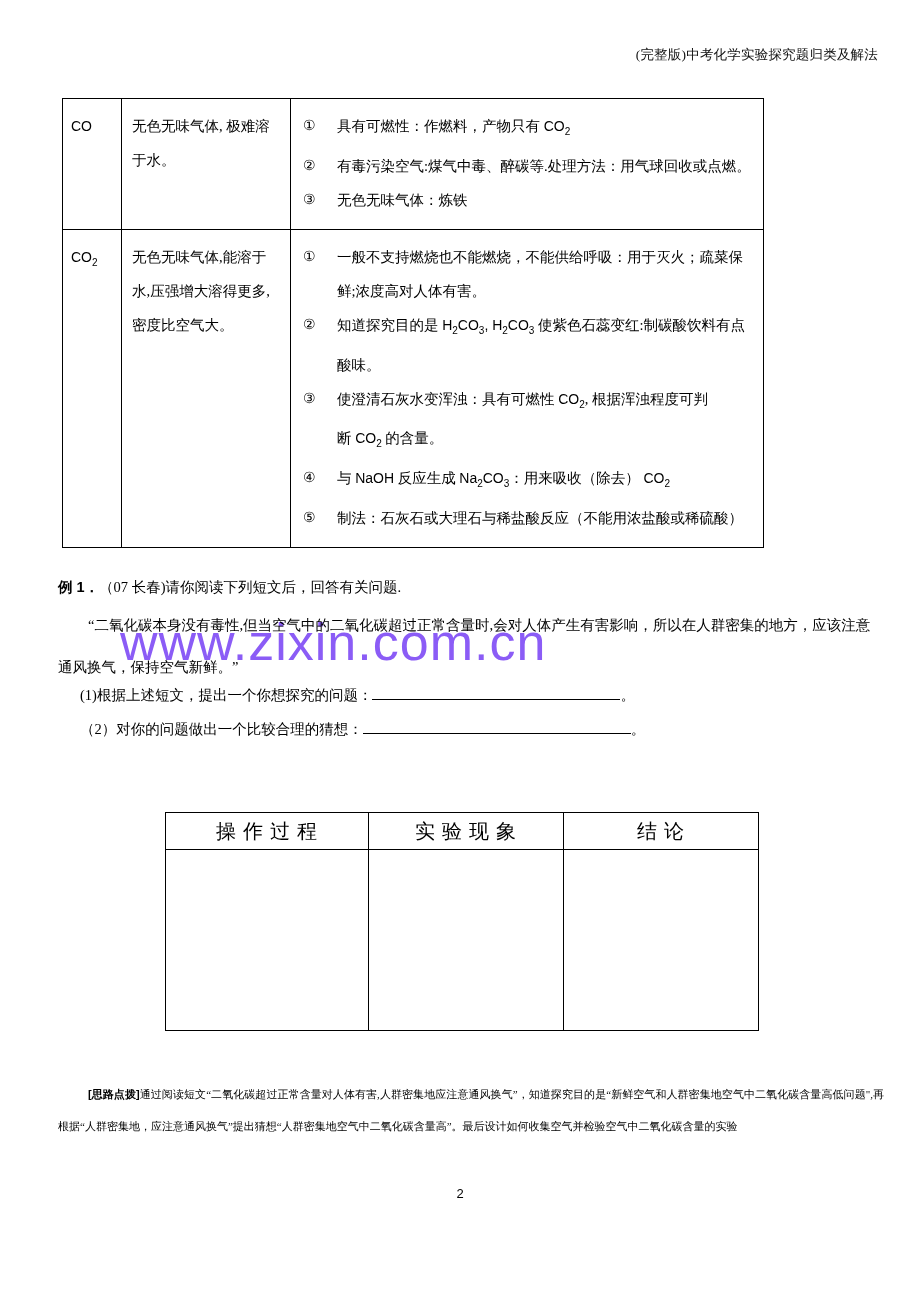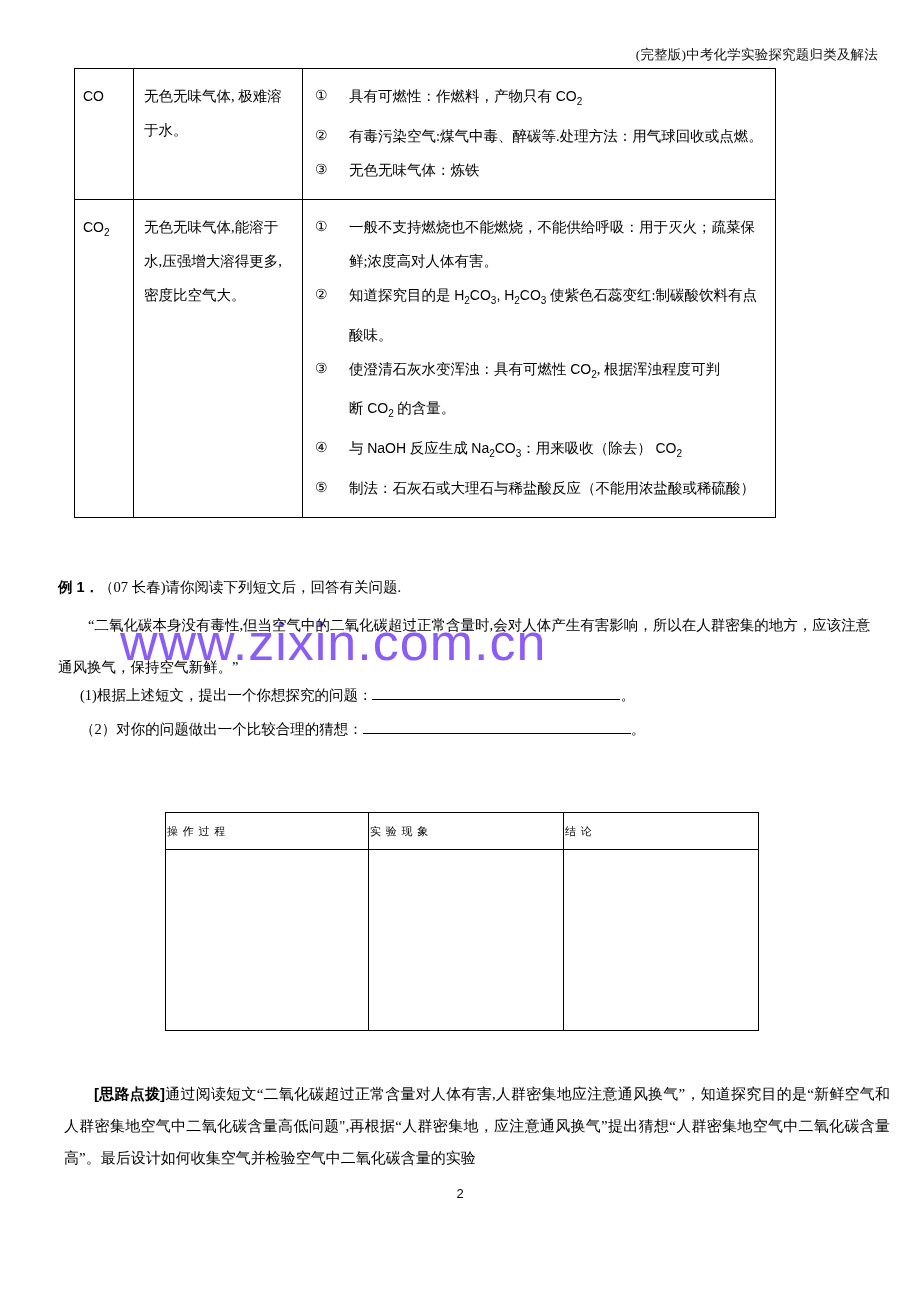--- a/index.html
+++ b/index.html
@@ -46,27 +46,26 @@
     letter-spacing: 1px;
     white-space: nowrap;
     pointer-events: none;
     z-index: 0;
   }
 
   
   .prop-table {
     position: absolute;
     left: 62px;
-    top: 68px;
+    top: 98px;
     width: 644px;
     border-collapse: collapse;
     table-layout: fixed;
     z-index: 1;
     background: transparent;
-    margin-left: 12px;
   }
   .prop-table td {
     border: 1px solid #000000;
     vertical-align: top;
     padding: 10px 8px 12px 10px;
     font-size: 14.5px;
     line-height: 34px;
   }
   .col-name   { width: 42px;  padding-left: 8px !important; }
   .col-phys   { width: 150px; }
@@ -132,37 +131,37 @@
     position: absolute;
     left: 165px;
     top: 812px;
     width: 584px;
     border-collapse: collapse;
     table-layout: fixed;
     z-index: 1;
   }
   .answer-table th, .answer-table td {
     border: 1px solid #000000;
-    text-align: left;
+    text-align: center;
     font-weight: normal;
-    font-size: 11px;
+    font-size: 20px;
   }
   .answer-table th { height: 34px; letter-spacing: 1px; }
   .answer-table td { height: 178px; }
   .ans-c1 { width: 200px; }
   .ans-c2 { width: 192px; }
   .ans-c3 { width: 192px; }
 
   
   .hint-para {
     position: absolute;
-    left: 64px;
+    left: 58px;
     top: 1078px;
     width: 826px;
-    font-size: 15px;
+    font-size: 11px;
     line-height: 32px;
     text-indent: 30px;
     text-align: justify;
     z-index: 1;
   }
   .hint-para .tag {
     font-family: "Liberation Sans", sans-serif;
     font-weight: bold;
   }
 

